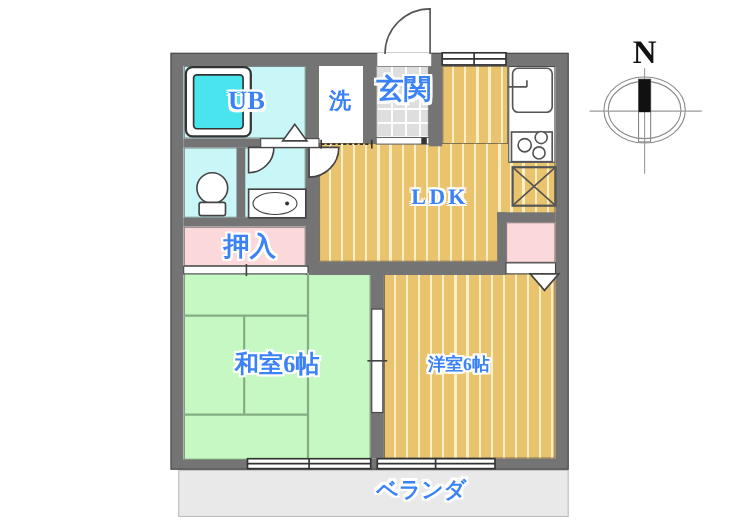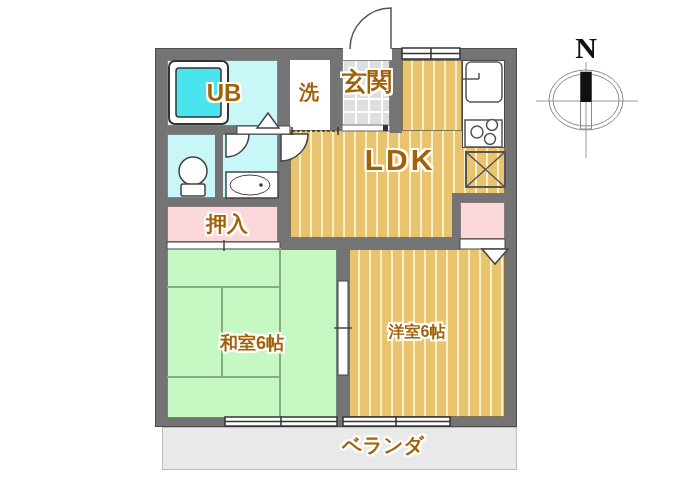--- a/index.html
+++ b/index.html
@@ -9,23 +9,23 @@
   .w{position:absolute;background:#747474;}
   .room{position:absolute;box-shadow:inset 0 0 0 1px rgba(45,45,45,.55);}
   .cyan{background:#c9f6f6;}
   .pink{background:#fbd8da;}
   .tatami{background:#c6f8c3;}
   .wood{background:#e9c36e;
         background-image:repeating-linear-gradient(90deg,transparent 0 9px,rgba(255,247,216,.85) 9px 11px);}
   .tile{background:#dedede;
         background-image:repeating-linear-gradient(0deg,rgba(255,255,255,.95) 0 2px,transparent 2px 13px),
                          repeating-linear-gradient(90deg,rgba(255,255,255,.95) 0 2px,transparent 2px 13px);}
-  .lbl{position:absolute;transform:translate(-50%,-50%);color:#a16207;font-weight:bold;white-space:nowrap;
+  .lbl{position:absolute;transform:translate(-50%,-50%);color:#3b82f6;font-weight:bold;white-space:nowrap;
        text-shadow:-2px -2px 0 #fff,2px -2px 0 #fff,-2px 2px 0 #fff,2px 2px 0 #fff,
-                   -2px 0 0 #fff,2px 0 0 #fff,0 -2px 0 #fff,0 2px 0 #fff;}
+                   -2px 0 0 #fff,2px 0 0 #fff,0 -2px 0 #fff,0 2px 0 #fff;font-family:Liberation Serif, serif;}
   .nlbl{position:absolute;transform:translate(-50%,-50%);color:#111;
         font-family:"Liberation Serif","DejaVu Serif",serif;font-size:30px;font-weight:600;}
   svg{position:absolute;left:0;top:0;}
 </style>
 </head>
 <body>
 
 <div id="plan">
 
   <div class="abs" style="left:162px;top:427px;width:353px;height:41px;background:#e9e9e9;border:1px solid #bdbdbd;"></div>
@@ -151,20 +151,20 @@
       <ellipse cx="586" cy="100" rx="33" ry="26" fill="none" stroke="#8a8a8a" stroke-width="1"></ellipse>
       <path d="M536,101 H638 M586,62 V158" stroke="#9a9a9a" stroke-width="1"></path>
       <rect x="580.5" y="72" width="11" height="57" fill="none" stroke="#888" stroke-width="1"></rect>
       <rect x="580.5" y="72" width="11" height="30" fill="#111"></rect>
     </g>
   </svg>
 
   <div class="lbl" style="left:224px;top:93px;font-size:24px;">UB</div>
   <div class="lbl" style="left:309px;top:92px;font-size:20px;">洗</div>
   <div class="lbl" style="left:367px;top:81px;font-size:25px;">玄関</div>
-  <div class="lbl" style="left:400px;top:160px;font-size:30px;letter-spacing:3px;">LDK</div>
-  <div class="lbl" style="left:227px;top:224px;font-size:21px;">押入</div>
-  <div class="lbl" style="left:252px;top:343px;font-size:18px;">和室6帖</div>
+  <div class="lbl" style="left:400px;top:180px;font-size:20px;letter-spacing:3px;">LDK</div>
+  <div class="lbl" style="left:227px;top:224px;font-size:24px;">押入</div>
+  <div class="lbl" style="left:252px;top:331px;font-size:22px;">和室6帖</div>
   <div class="lbl" style="left:417px;top:332px;font-size:16px;">洋室6帖</div>
   <div class="lbl" style="left:339px;top:445px;font-size:20px;margin-left:44px;">ベランダ</div>
   <div class="nlbl" style="left:586px;top:48px;">N</div>
 
 </div>
 
 </body></html>

